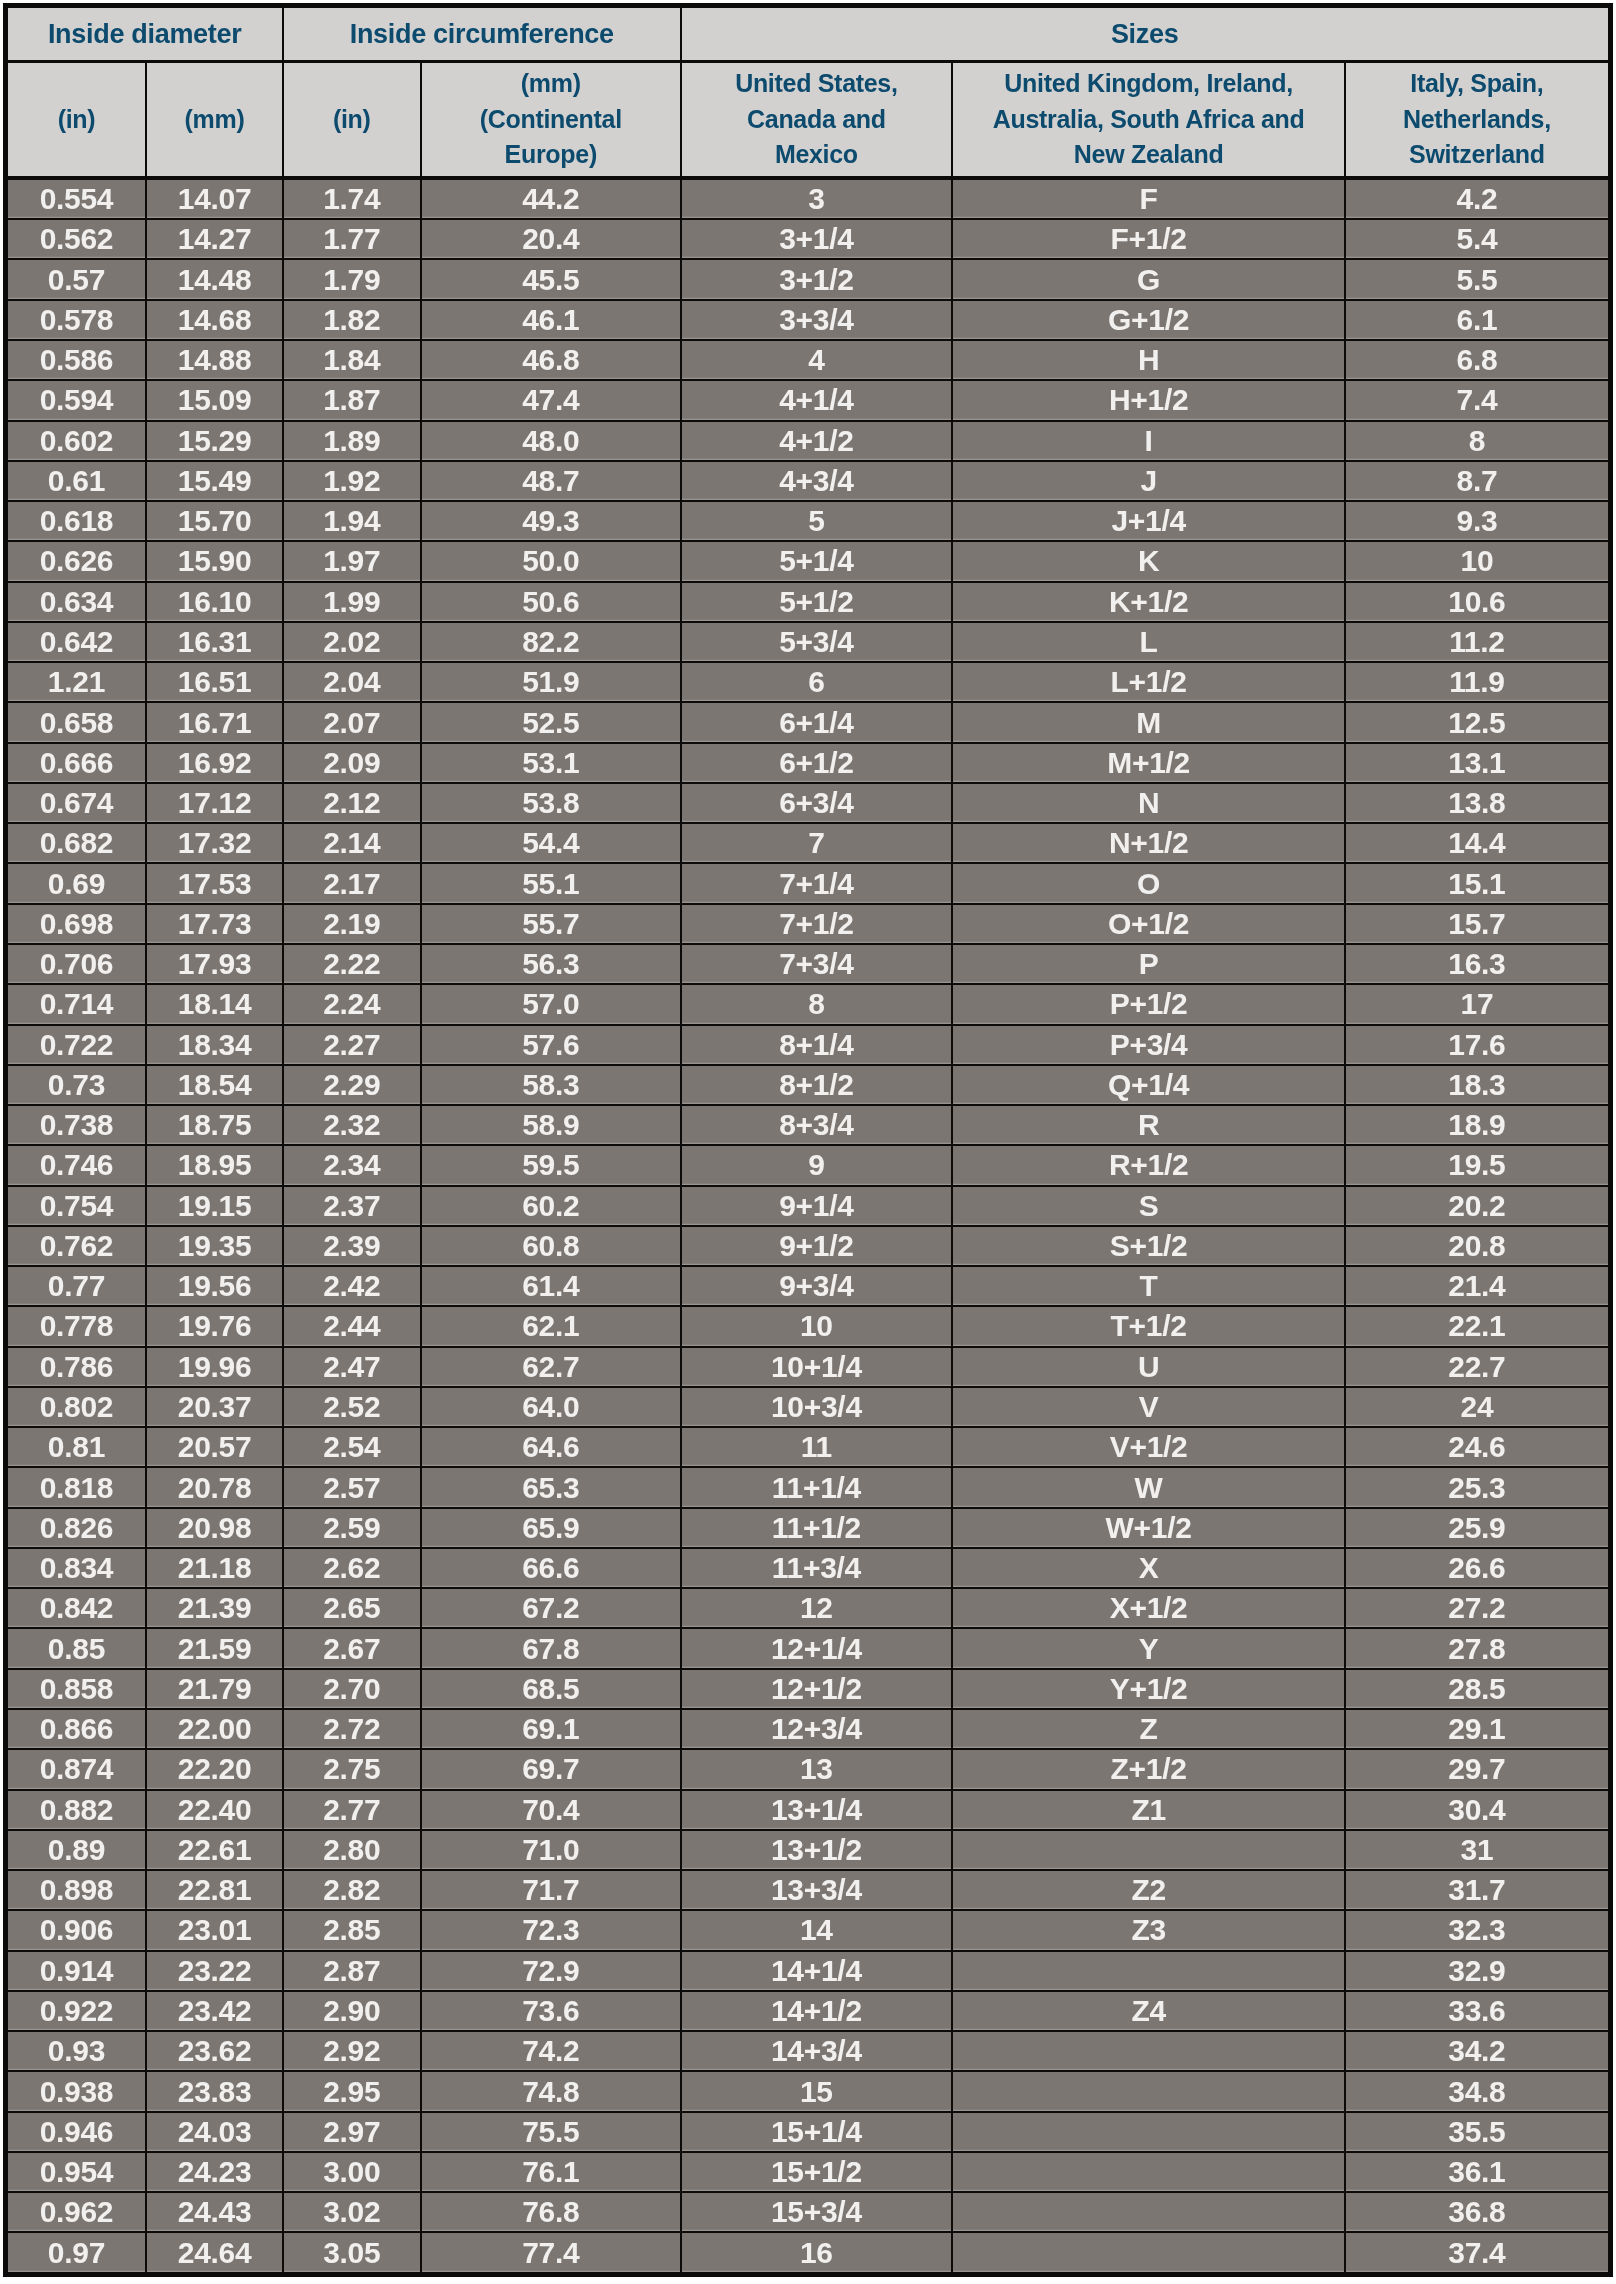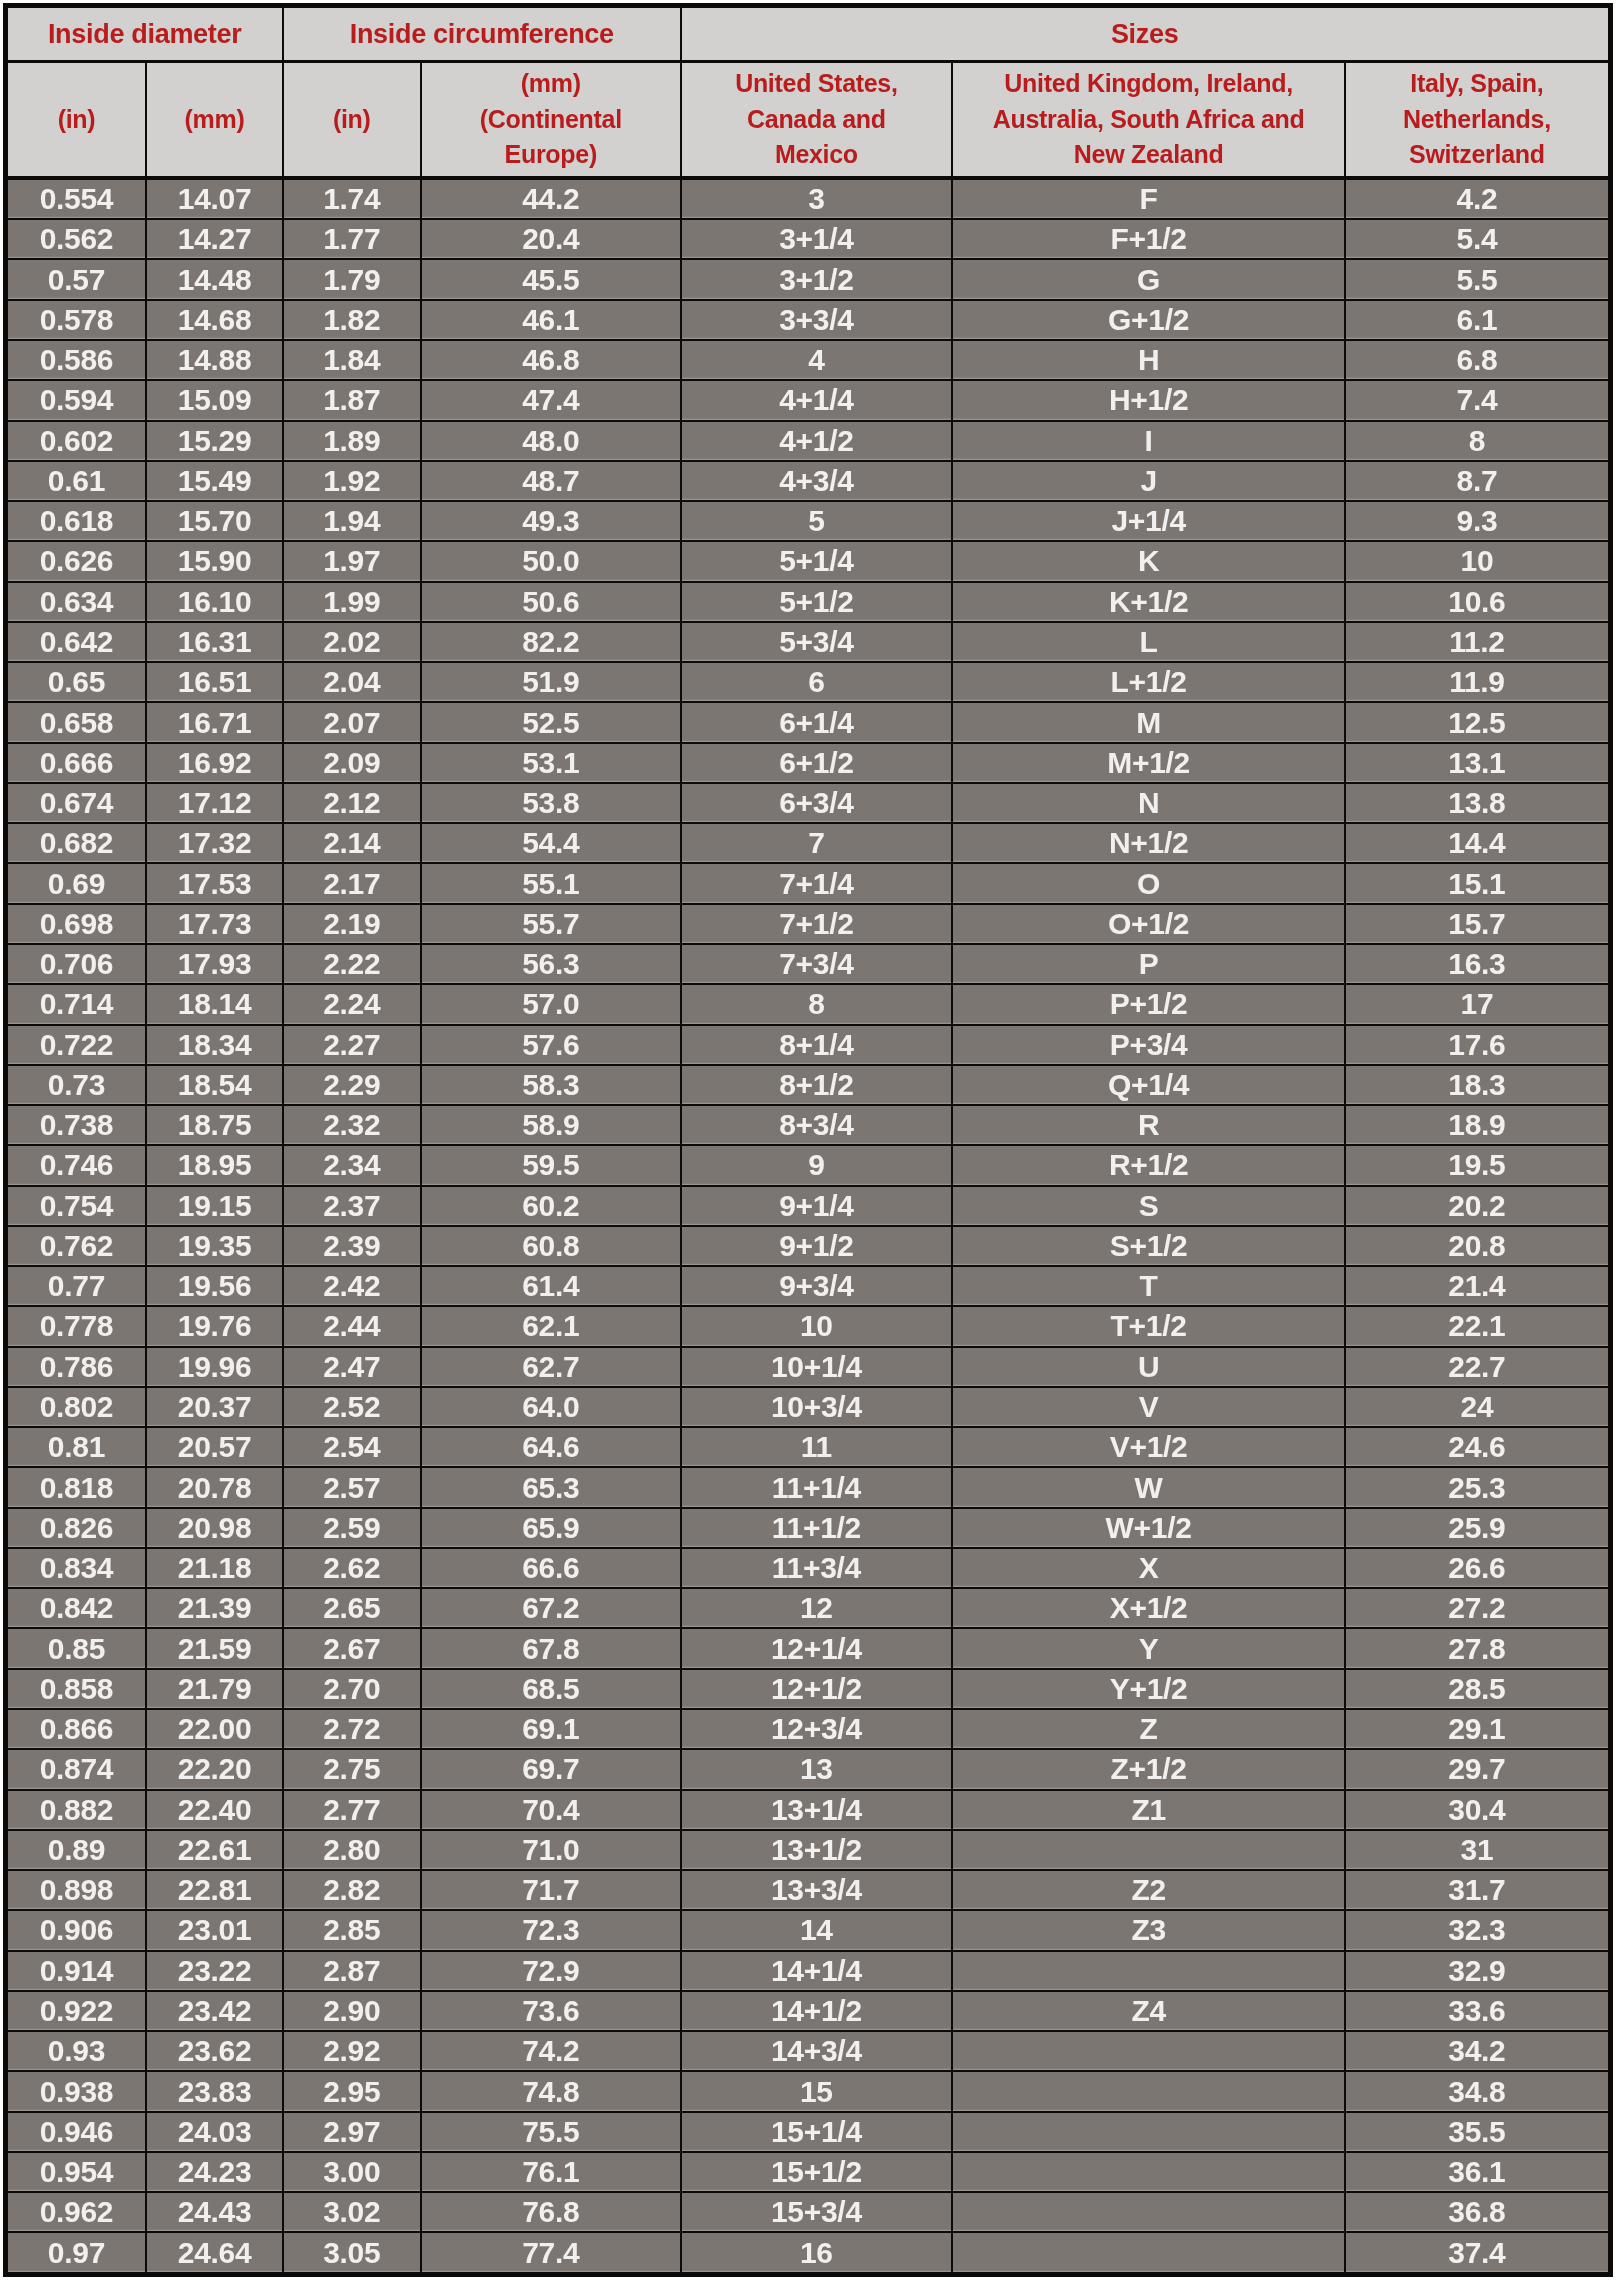--- a/index.html
+++ b/index.html
@@ -30,21 +30,21 @@
     border: 2.6px solid #0c0b0a;
     border-left-width: 2px;
     border-right-width: 2px;
     text-align: center;
     vertical-align: middle;
     padding: 0 3.9px;
     overflow: hidden;
   }
   thead th {
     background: #d2d1cf;
-    color: #b91c1c;
+    color: #0c4a6e;
   }
   tr.group-row {
     height: 56px;
   }
   tr.group-row th {
     font-size: 27px;
     font-weight: bold;
     border-bottom-width: 3.9px;
     letter-spacing: -0.3px;
   }
@@ -209,21 +209,21 @@
         <tr>
           <td>0.642</td>
           <td>16.31</td>
           <td>2.02</td>
           <td>82.2</td>
           <td>5+3/4</td>
           <td>L</td>
           <td>11.2</td>
         </tr>
         <tr>
-          <td>0.65</td>
+          <td>1.21</td>
           <td>16.51</td>
           <td>2.04</td>
           <td>51.9</td>
           <td>6</td>
           <td>L+1/2</td>
           <td>11.9</td>
         </tr>
         <tr>
           <td>0.658</td>
           <td>16.71</td>

